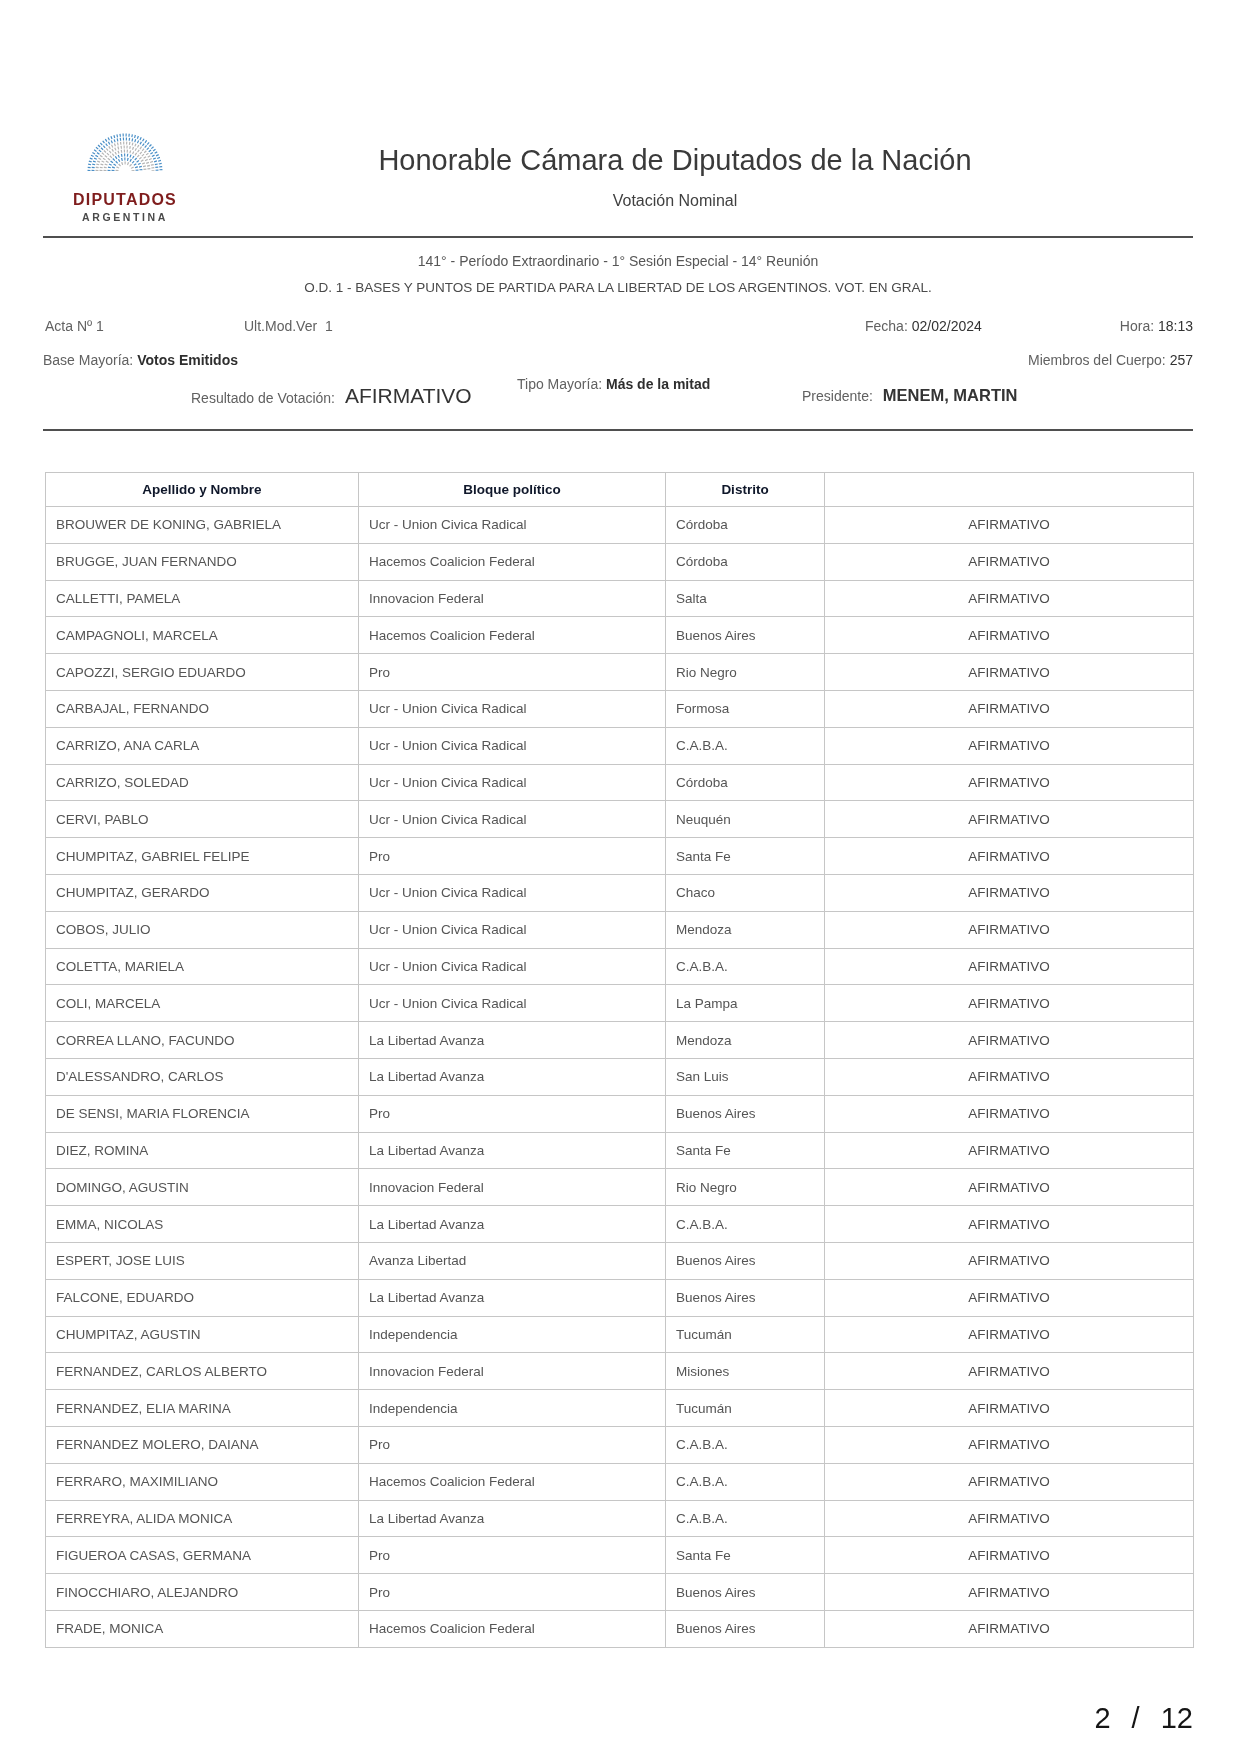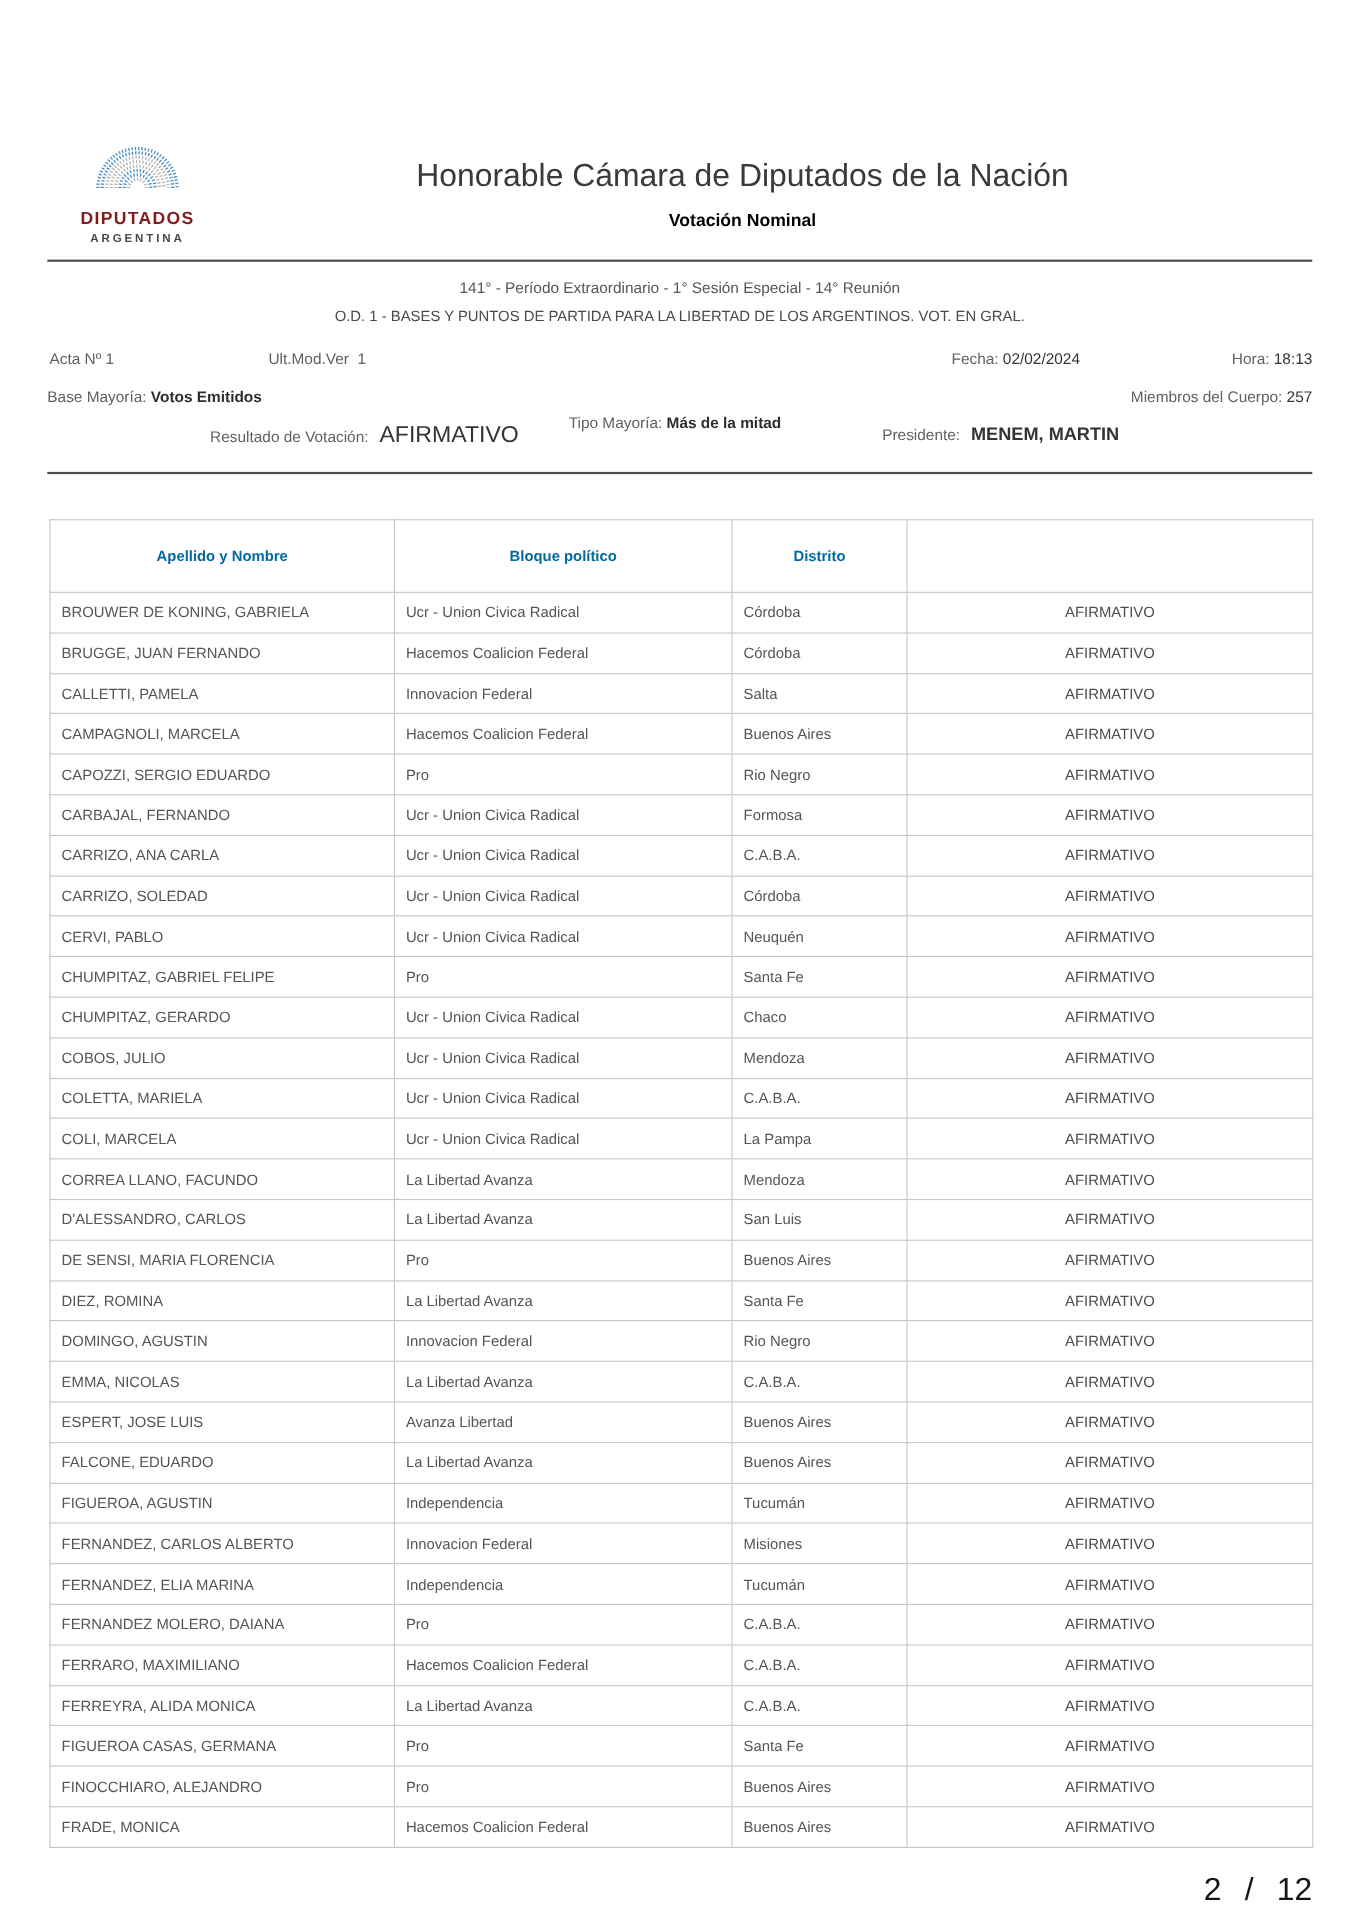--- a/index.html
+++ b/index.html
@@ -16,21 +16,21 @@
   .arc{fill:none;stroke-width:4.4;stroke-dasharray:1.8 2.7;}
   .arc-blue{stroke:var(--logo-blue);}
   .arc-gray{stroke:var(--logo-gray);}
   .logo-title{margin-top:15px;font-size:16px;font-weight:bold;letter-spacing:1.2px;color:#7f1d1d;}
   .logo-subtitle{margin-top:2px;font-size:10.5px;font-weight:bold;letter-spacing:2.6px;color:#4a4a4a;}
 
   
   .page-title{position:absolute;left:150px;right:40px;top:144px;text-align:center;
     font-size:29px;color:var(--text-dark);}
   .page-subtitle{position:absolute;left:150px;right:40px;top:192px;text-align:center;
-    font-size:16px;font-weight:bold;color:#000000;}
+    font-size:16px;font-weight:normal;color:#404040;}
 
   .rule{position:absolute;left:43px;width:1150px;height:2px;background:var(--rule);}
   .rule-top{top:236px;}
   .rule-mid{top:429px;}
 
   .session-1{position:absolute;left:43px;width:1150px;top:253px;text-align:center;
     font-size:14px;color:#565656;}
   .session-2{position:absolute;left:43px;width:1150px;top:280px;text-align:center;
     font-size:13.5px;color:#4a4a4a;}
 
@@ -46,21 +46,21 @@
   .m-tipo{left:517px;top:352px;margin-top:24px;}
   .m-miembros{right:47px;top:352px;}
   .m-resultado{left:191px;top:384px;}
   .m-resultado .big{font-size:21px;color:#343434;margin-left:6px;}
   .m-presidente{left:802px;top:386px;}
   .m-presidente .big{font-size:16.5px;font-weight:bold;color:#343434;margin-left:6px;}
 
   
   table.votes{position:absolute;left:45px;top:472px;width:1148px;border-collapse:collapse;table-layout:fixed;}
   table.votes th,table.votes td{border:1px solid var(--border);font-weight:normal;overflow:hidden;}
-  table.votes th{height:33px;font-size:13.5px;font-weight:bold;color:#0369a1;text-align:center;padding:16px 6px;}
+  table.votes th{height:33px;font-size:13.5px;font-weight:bold;color:#0f172a;text-align:center;padding:0 6px;}
   table.votes td{height:35.8px;font-size:13.5px;color:var(--text-medium);padding:0 6px 0 10px;text-align:left;}
   table.votes td.c-voto{text-align:center;padding:0 6px;color:#4c4c4c;}
 
   .page-number{position:absolute;right:47px;top:1702px;font-size:29px;color:#151515;}
   .page-number .sep{margin:0 13px;}
 </style>
 </head>
 <body>
 
 <div class="page">
@@ -289,21 +289,21 @@
     </tr>
 
     <tr>
       <td class="c-name">FALCONE, EDUARDO</td>
       <td class="c-bloque">La Libertad Avanza</td>
       <td class="c-distrito">Buenos Aires</td>
       <td class="c-voto">AFIRMATIVO</td>
     </tr>
 
     <tr>
-      <td class="c-name">FIGUEROA, AGUSTIN</td>
+      <td class="c-name">CHUMPITAZ, AGUSTIN</td>
       <td class="c-bloque">Independencia</td>
       <td class="c-distrito">Tucumán</td>
       <td class="c-voto">AFIRMATIVO</td>
     </tr>
 
     <tr>
       <td class="c-name">FERNANDEZ, CARLOS ALBERTO</td>
       <td class="c-bloque">Innovacion Federal</td>
       <td class="c-distrito">Misiones</td>
       <td class="c-voto">AFIRMATIVO</td>

